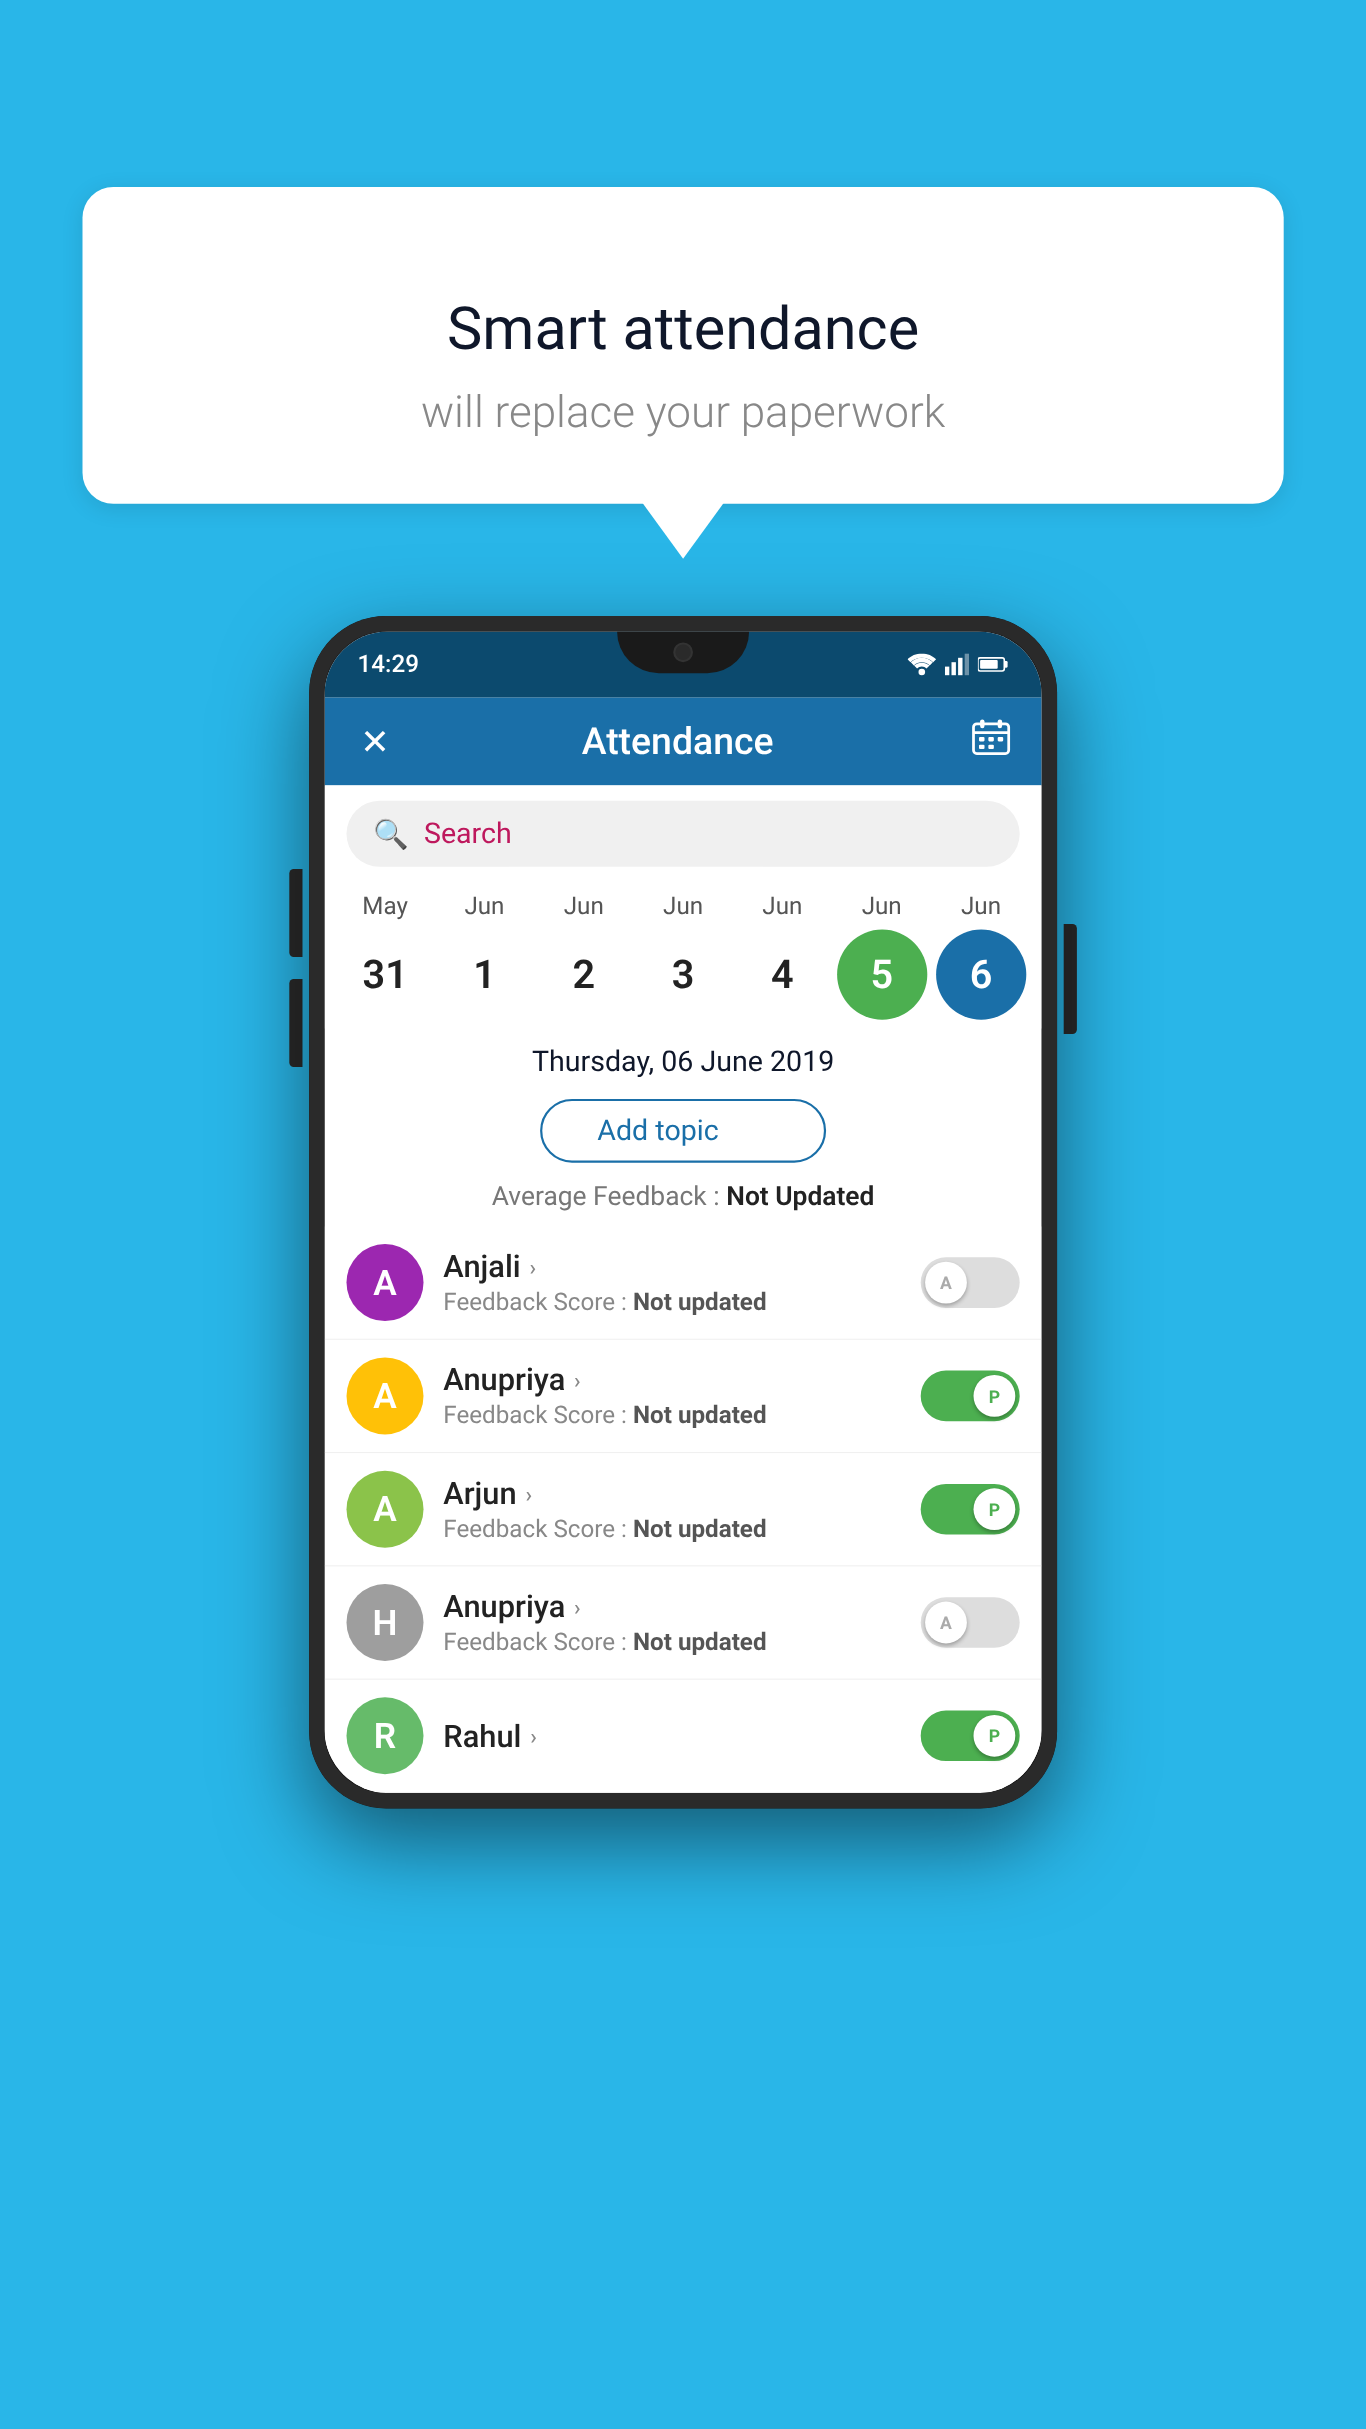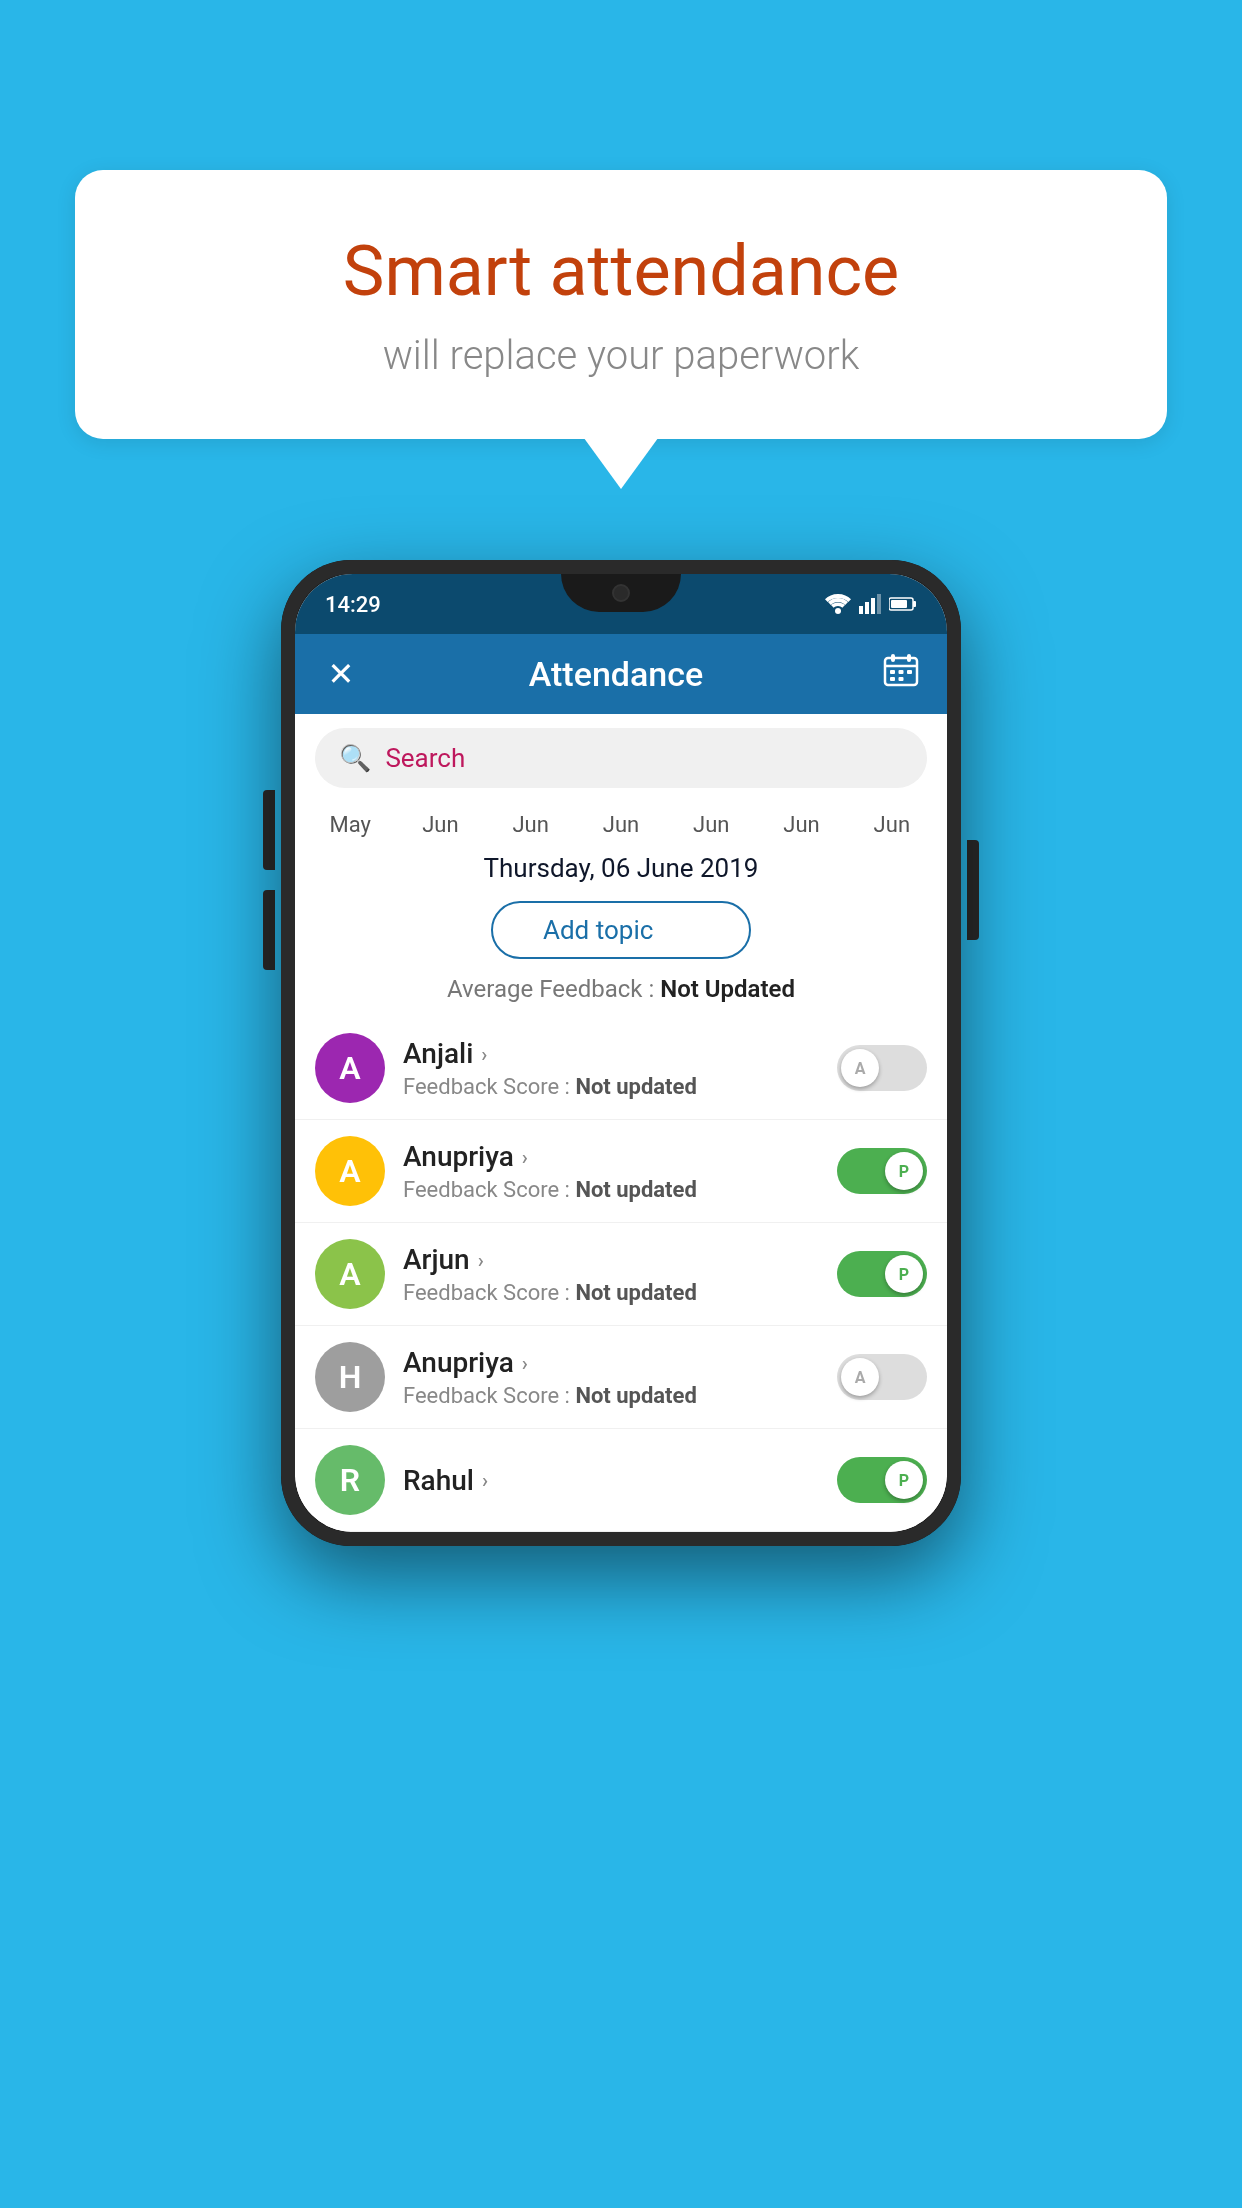--- a/index.html
+++ b/index.html
@@ -37,24 +37,25 @@
       left: 50%;
       transform: translateX(-50%);
       width: 0;
       height: 0;
       border-left: 40px solid transparent;
       border-right: 40px solid transparent;
       border-top: 55px solid white;
     }
 
     .speech-bubble-title {
-      font-size: 70px;
-      color: #c2410c;
+      font-size: 54px;
+      color: #0f172a;
       font-weight: 400;
       margin-bottom: 20px;
+      margin-top: 38px;
     }
 
     .speech-bubble-subtitle {
       font-size: 40px;
       color: #888;
       font-weight: 300;
     }
 
     
     .phone-wrapper {
@@ -489,20 +490,29 @@
       <div class="calendar-section">
         <div class="month-row">
           <span class="month-label">May</span>
           <span class="month-label">Jun</span>
           <span class="month-label">Jun</span>
           <span class="month-label">Jun</span>
           <span class="month-label">Jun</span>
           <span class="month-label">Jun</span>
           <span class="month-label">Jun</span>
         </div>
+        <div class="date-row">
+          <div class="date-item">31</div>
+          <div class="date-item">1</div>
+          <div class="date-item">2</div>
+          <div class="date-item">3</div>
+          <div class="date-item">4</div>
+          <div class="date-item today">5</div>
+          <div class="date-item selected">6</div>
+        </div>
       </div>
 
       <div class="selected-date-text">Thursday, 06 June 2019</div>
 
       <div style="text-align:center; margin-bottom: 14px;">
         <div class="add-topic-btn">Add topic</div>
       </div>
 
       <div class="avg-feedback">
         <span>Average Feedback : </span><strong>Not Updated</strong>

